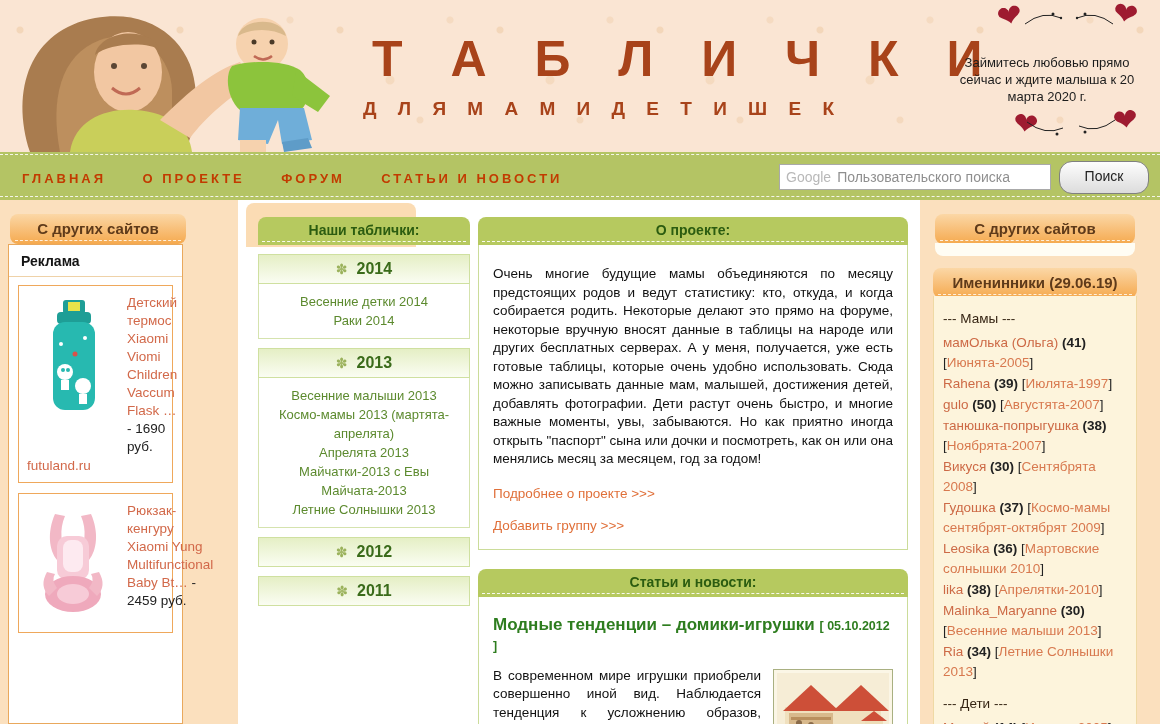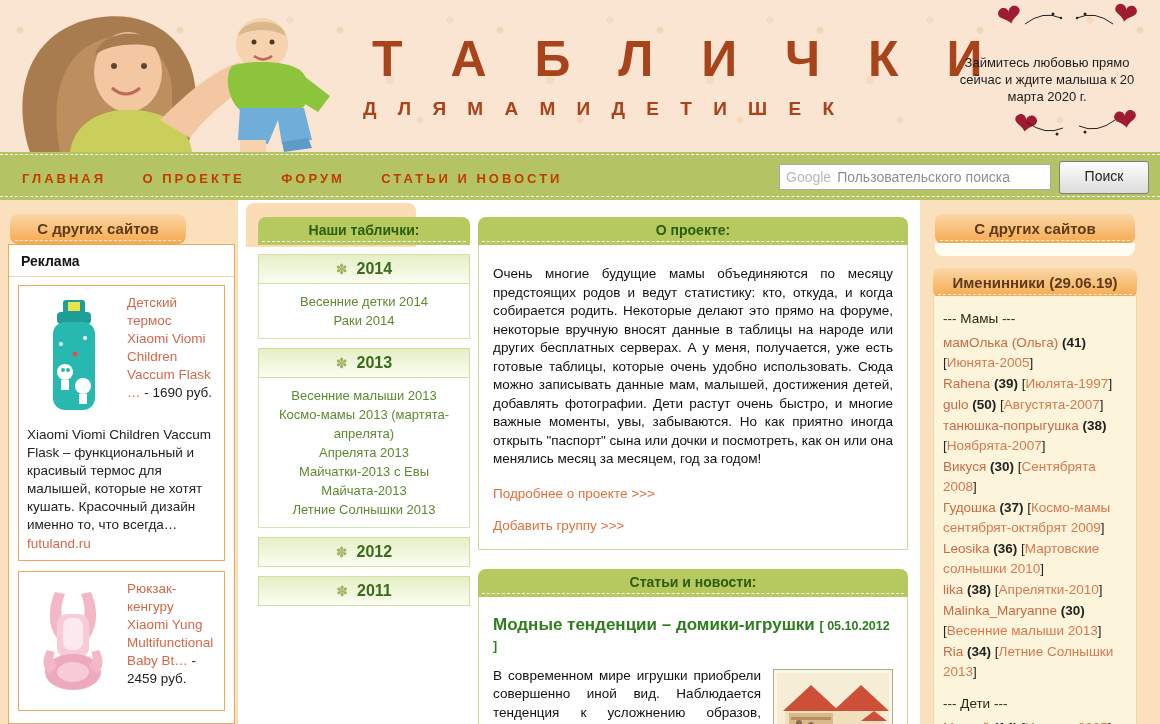--- a/index.html
+++ b/index.html
@@ -30,34 +30,34 @@
 
   
   #nav{position:absolute;top:152px;left:0;width:1160px;height:48px;background:#B4C464;}
   #nav::before{content:"";position:absolute;left:0;right:0;top:2px;border-top:1px dashed rgba(255,255,255,.85);}
   #nav::after{content:"";position:absolute;left:0;right:0;bottom:3px;border-bottom:1px dashed rgba(255,255,255,.85);}
   .nav-item{display:inline-block;margin-right:32px;color:#C23B00;font-weight:bold;font-size:13px;letter-spacing:3px;cursor:pointer;}
   #nav-items{position:absolute;left:22px;top:17px;white-space:nowrap;}
   #search-input{position:absolute;left:779px;top:12px;width:264px;height:24px;background:#fff;border:1px solid #A9A9A9;font-size:14px;line-height:24px;padding-left:6px;overflow:hidden;white-space:nowrap;}
   #search-google{color:#B8B8B8;margin-right:6px;}
   #search-ph{color:#8F8F8F;}
-  #search-button{position:absolute;left:1059px;top:9px;width:88px;height:31px;background:linear-gradient(#FDFDFD,#DCDCDC);border:1px solid #808080;border-radius:3px;font-size:14px;color:#222;text-align:center;line-height:29px;cursor:pointer;}
+  #search-button{position:absolute;left:1059px;top:9px;width:88px;height:31px;background:linear-gradient(#FDFDFD,#DCDCDC);border:1px solid #808080;border-radius:13px;font-size:14px;color:#222;text-align:center;line-height:29px;cursor:pointer;}
 
   
   #content{position:absolute;top:200px;left:0;width:1160px;height:524px;}
   #white-strip{position:absolute;left:238px;top:0;width:682px;height:524px;background:#FFFFFF;}
 
   .side-tab{position:absolute;border-radius:8px;background:linear-gradient(#FBD7A6,#F5A94E);text-align:center;font-weight:bold;font-size:15px;color:#5E3A1A;height:30px;line-height:29px;}
   .side-tab::after{content:"";position:absolute;left:5px;right:5px;bottom:3px;border-bottom:1px dashed rgba(255,255,255,.8);}
   #tab-left{left:10px;top:14px;width:176px;}
   #tab-right{left:935px;top:14px;width:200px;}
   #right-empty{position:absolute;left:935px;top:43px;width:200px;height:13px;background:#FFFDF4;border-radius:0 0 8px 8px;}
 
   
-  #adbox{position:absolute;left:8px;top:44px;width:227px;height:480px;background:#fff;border:1px solid #E9A85C;box-sizing:border-box;}
+  #adbox{position:absolute;left:8px;top:44px;width:175px;height:480px;background:#fff;border:1px solid #E9A85C;box-sizing:border-box;}
   #ad-header{font-weight:bold;font-size:14px;color:#141414;padding:8px 12px 7px;border-bottom:1px solid #EFD2A8;}
   .ad{margin:8px 9px 10px;border:1px solid #EFA85B;padding:8px;}
   .ad-top{display:flex;}
   .ad-img{width:92px;height:122px;flex:none;margin-right:8px;}
   .ad-link{font-size:13.5px;line-height:18px;color:#D2694A;}
   .ad-price{color:#222;}
   .ad-text{font-size:13.5px;line-height:18px;color:#222;margin-top:10px;}
   .ad-site{color:#D2694A;font-size:13.5px;}
 
   
@@ -189,21 +189,21 @@
                   <circle cx="56" cy="92" r="8" fill="#FFF"></circle>
                   <circle cx="36" cy="76" r="2" fill="#27B9B0"></circle>
                   <circle cx="41" cy="76" r="2" fill="#27B9B0"></circle>
                   <rect x="34" y="86" width="8" height="10" fill="#FFF"></rect>
                   <rect x="52" y="100" width="8" height="10" fill="#FFF"></rect>
                   <circle cx="48" cy="60" r="2.5" fill="#D8524A"></circle>
                   <circle cx="34" cy="50" r="2" fill="#FFF"></circle>
                   <circle cx="58" cy="44" r="2" fill="#FFF"></circle>
                 </svg></div>
               <div class="ad-link"><a style="color: rgb(210, 105, 74);">Детский термос Xiaomi Viomi Children Vaccum Flask …</a><span class="ad-price"> - 1690 руб.</span></div>
-            </div><div class="ad-text">Xiaomi Viomi Children Vaccum Flask – функциональный и красивый термос для малышей, которые не хотят кушать. Красочный дизайн именно то, что всегда…</div><a class="ad-site">futuland.ru</a></div>
+            </div><a class="ad-site">futuland.ru</a></div>
           <div class="ad">
             <div class="ad-top">
               <div class="ad-img"><svg viewBox="0 0 92 122" width="92" height="122">
                   <path d="M28,12 C20,30 22,48 30,58 L40,52 C34,42 32,28 38,14 Z" fill="#F2B8C6"></path>
                   <path d="M64,12 C72,30 70,48 62,58 L52,52 C58,42 60,28 54,14 Z" fill="#F2B8C6"></path>
                   <rect x="30" y="34" width="32" height="44" rx="10" fill="#F7CBD7"></rect>
                   <rect x="36" y="38" width="20" height="32" rx="8" fill="#FDEAF0"></rect>
                   <ellipse cx="46" cy="92" rx="28" ry="18" fill="#EFA9BC"></ellipse>
                   <ellipse cx="46" cy="92" rx="16" ry="10" fill="#F7CBD7"></ellipse>
                   <path d="M20,70 q-8,14 2,24 l8,-8 q-6,-8 -2,-14 Z" fill="#F2B8C6"></path>

